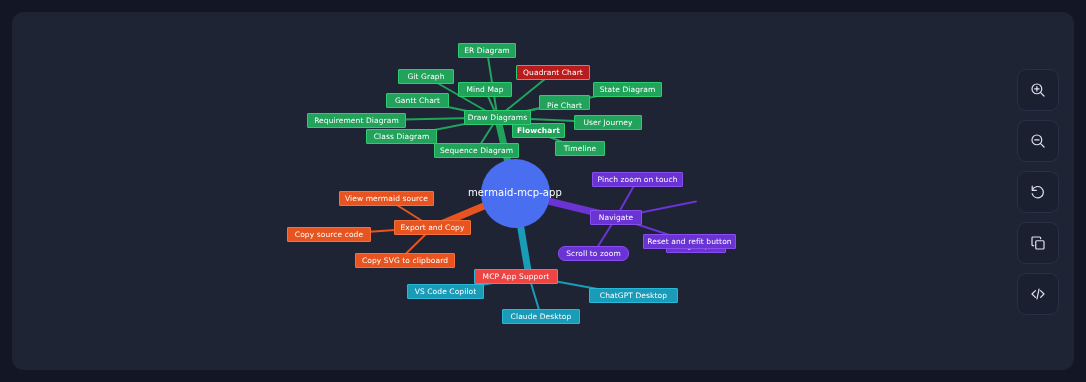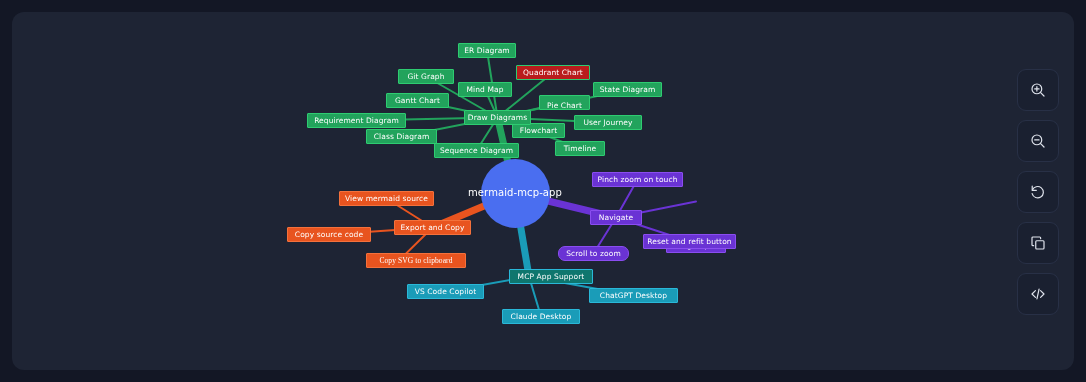--- a/index.html
+++ b/index.html
@@ -141,21 +141,21 @@
         </div>
         <div class="node" style="left: 581px; top: 70px; width: 69px; height: 15px; background: rgb(34, 163, 92); border-color: rgb(46, 204, 113); color: rgb(255, 255, 255);">
           <span>State Diagram</span>
         </div>
         <div class="node" style="left: 527px; top: 83px; width: 51px; height: 15px; background: rgb(34, 163, 92); border-color: rgb(46, 204, 113); color: rgb(255, 255, 255); align-items: flex-end;">
           <span>Pie Chart</span>
         </div>
         <div class="node" style="left: 562px; top: 103px; width: 68px; height: 15px; background: rgb(34, 163, 92); border-color: rgb(46, 204, 113); color: rgb(255, 255, 255);">
           <span>User Journey</span>
         </div>
-        <div class="node" style="left: 500px; top: 111px; width: 53px; height: 15px; background: rgb(34, 163, 92); border-color: rgb(46, 204, 113); color: rgb(255, 255, 255);">
+        <div class="node" style="left: 500px; top: 111px; width: 53px; height: 15px; background: rgb(34, 163, 92); border-color: rgb(46, 204, 113); color: rgb(255, 255, 255); font-weight: bold;">
           <span>Flowchart</span>
         </div>
         <div class="node" style="left: 543px; top: 129px; width: 50px; height: 15px; background: rgb(34, 163, 92); border-color: rgb(46, 204, 113); color: rgb(255, 255, 255);">
           <span>Timeline</span>
         </div>
         <div class="node" style="left: 422px; top: 131px; width: 85px; height: 15px; background: rgb(34, 163, 92); border-color: rgb(46, 204, 113); color: rgb(255, 255, 255);">
           <span>Sequence Diagram</span>
         </div>
         <div class="node" style="left: 354px; top: 117px; width: 71px; height: 15px; background: rgb(34, 163, 92); border-color: rgb(46, 204, 113); color: rgb(255, 255, 255); text-align: center;">
           <span>Class Diagram</span>
@@ -174,21 +174,21 @@
         </div>
         <div class="node" style="left: 452px; top: 98px; width: 67px; height: 15px; background: rgb(34, 163, 92); border-color: rgb(46, 204, 113); color: rgb(255, 255, 255);">
           <span>Draw Diagrams</span>
         </div>
         <div class="node" style="left: 327px; top: 179px; width: 95px; height: 15px; background: rgb(232, 84, 31); border-color: rgb(244, 113, 60); color: rgb(255, 255, 255);">
           <span>View mermaid source</span>
         </div>
         <div class="node" style="left: 275px; top: 215px; width: 84px; height: 15px; background: rgb(232, 84, 31); border-color: rgb(244, 113, 60); color: rgb(255, 255, 255);">
           <span>Copy source code</span>
         </div>
-        <div class="node" style="left: 354px; top: 241px; width: 100px; height: 15px; background: rgb(232, 84, 31); border-color: rgb(244, 113, 60); color: rgb(255, 255, 255); font-family: Liberation Serif, serif;">
+        <div class="node" style="left: 343px; top: 241px; width: 100px; height: 15px; background: rgb(232, 84, 31); border-color: rgb(244, 113, 60); color: rgb(255, 255, 255);">
           <span>Copy SVG to clipboard</span>
         </div>
         <div class="node" style="left: 382px; top: 208px; width: 77px; height: 15px; background: rgb(232, 84, 31); border-color: rgb(244, 113, 60); color: rgb(255, 255, 255);">
           <span>Export and Copy</span>
         </div>
         <div class="node" style="left: 580px; top: 160px; width: 91px; height: 15px; background: rgb(106, 51, 212); border-color: rgb(138, 77, 240); color: rgb(255, 255, 255);">
           <span>Pinch zoom on touch</span>
         </div>
         <div class="node" style="left: 654px; top: 182px; width: 60px; height: 15px; background: rgb(106, 51, 212); border-color: rgb(138, 77, 240); color: rgb(255, 255, 255); margin-top: 44px;">
           <span>Drag to pan</span>
@@ -204,21 +204,21 @@
         </div>
         <div class="node" style="left: 395px; top: 272px; width: 77px; height: 15px; background: rgb(26, 156, 184); border-color: rgb(42, 184, 216); color: rgb(255, 255, 255);">
           <span>VS Code Copilot</span>
         </div>
         <div class="node" style="left: 490px; top: 297px; width: 78px; height: 15px; background: rgb(26, 156, 184); border-color: rgb(42, 184, 216); color: rgb(255, 255, 255);">
           <span>Claude Desktop</span>
         </div>
         <div class="node" style="left: 577px; top: 276px; width: 89px; height: 15px; background: rgb(26, 156, 184); border-color: rgb(42, 184, 216); color: rgb(255, 255, 255);">
           <span>ChatGPT Desktop</span>
         </div>
-        <div class="node" style="left: 497px; top: 257px; width: 84px; height: 15px; background: #0f766e; border-color: rgb(42, 184, 216); color: rgb(255, 255, 255);">
+        <div class="node" style="left: 462px; top: 257px; width: 84px; height: 15px; background: #ef4444; border-color: rgb(42, 184, 216); color: rgb(255, 255, 255);">
           <span>MCP App Support</span>
         </div>
         <div class="node root" style="left: 468.5px; top: 146.5px; width: 69px; height: 69px; background: rgb(74, 110, 240);">
           <span>mermaid-mcp-app</span>
         </div>
       </div>
   </div>
 
   <div id="toolbar">
 

